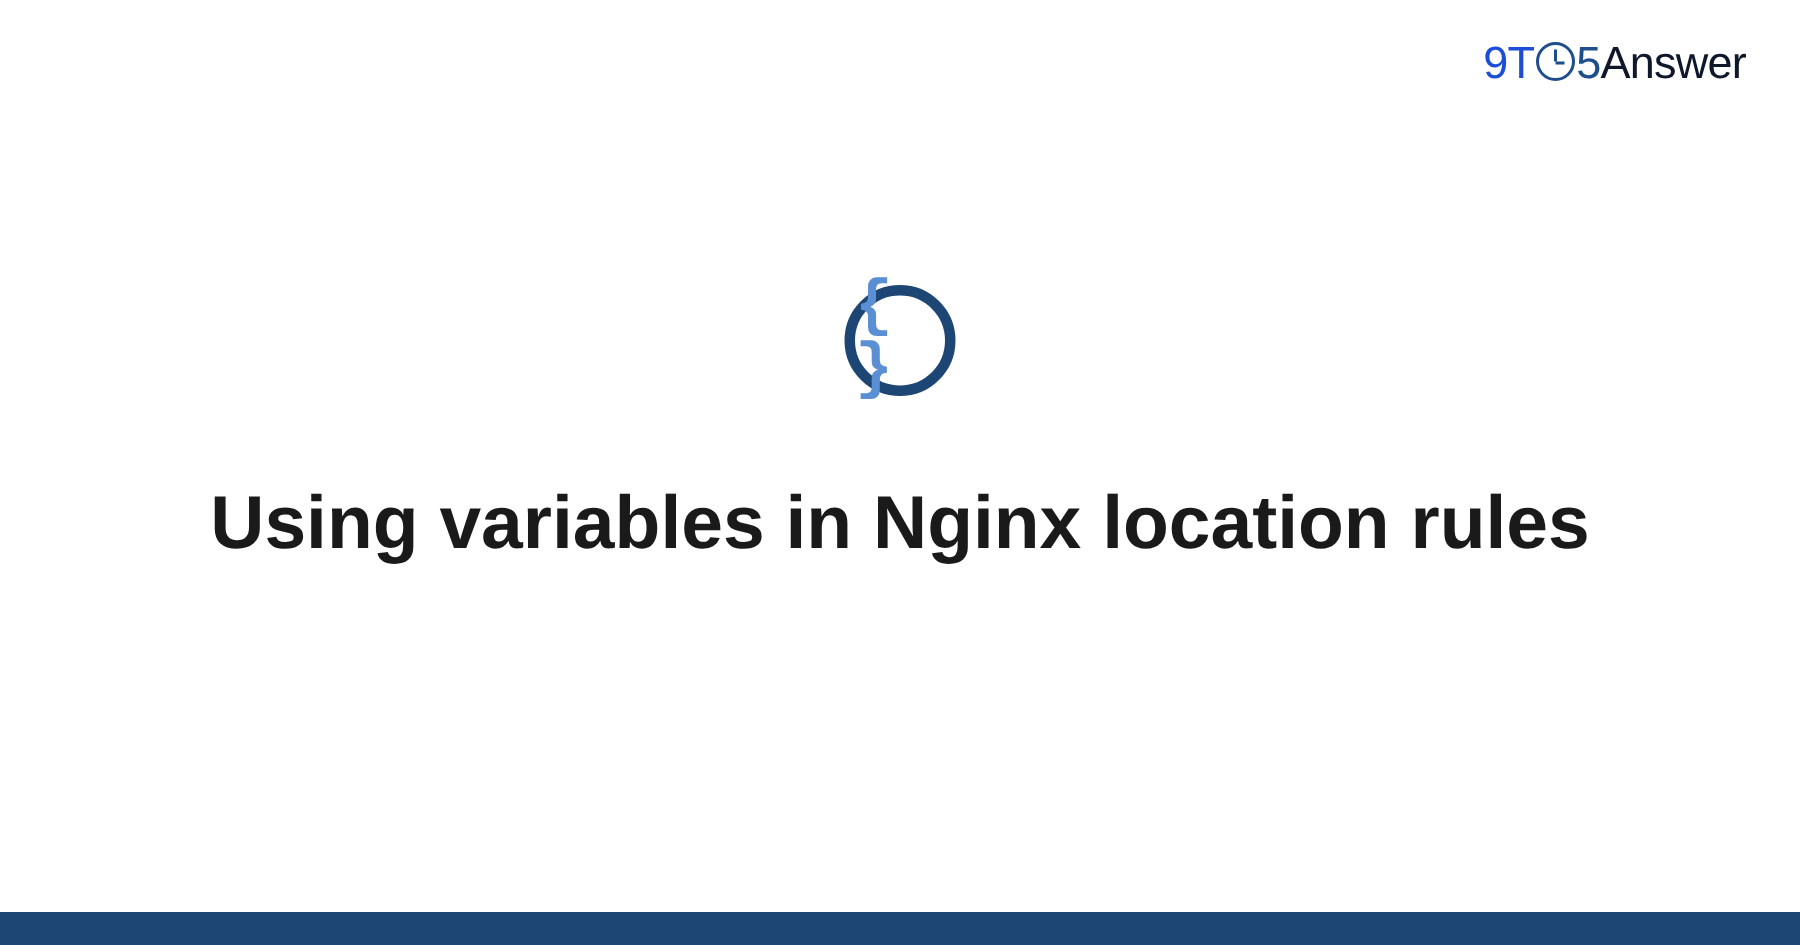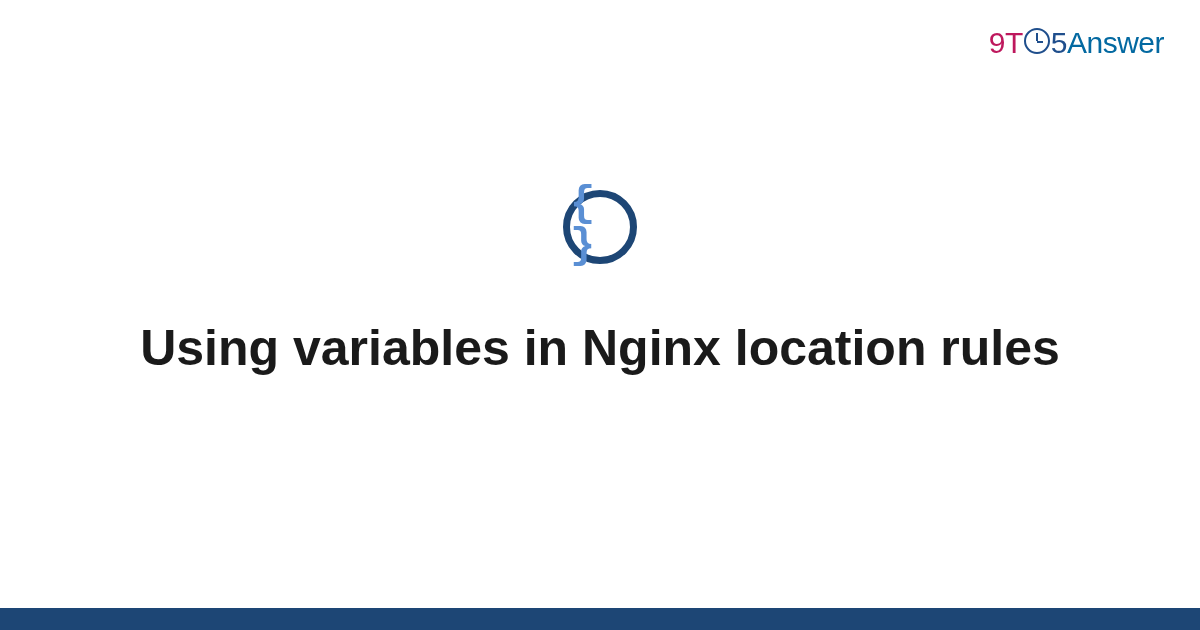--- a/index.html
+++ b/index.html
@@ -22,21 +22,21 @@
       top: 26px;
       right: 36px;
       display: flex;
       align-items: center;
       font-size: 30px;
       font-weight: 400;
       letter-spacing: -0.5px;
     }
     
     .logo-9t {
-      color: #be185d;
+      color: #1d4ed8;
       font-weight: 500;
     }
     
     .logo-clock {
       display: inline-flex;
       align-items: center;
       justify-content: center;
       width: 26px;
       height: 26px;
       border: 2.5px solid #1f4e8c;
@@ -67,21 +67,21 @@
       top: 11px;
       left: 50%;
     }
     
     .logo-5 {
       color: #1f4e8c;
       font-weight: 500;
     }
     
     .logo-answer {
-      color: #0369a1;
+      color: #0f172a;
       font-weight: 400;
       text-align: right;
     }
     
     .content {
       position: absolute;
       top: 0;
       left: 0;
       width: 100%;
       height: 100%;

